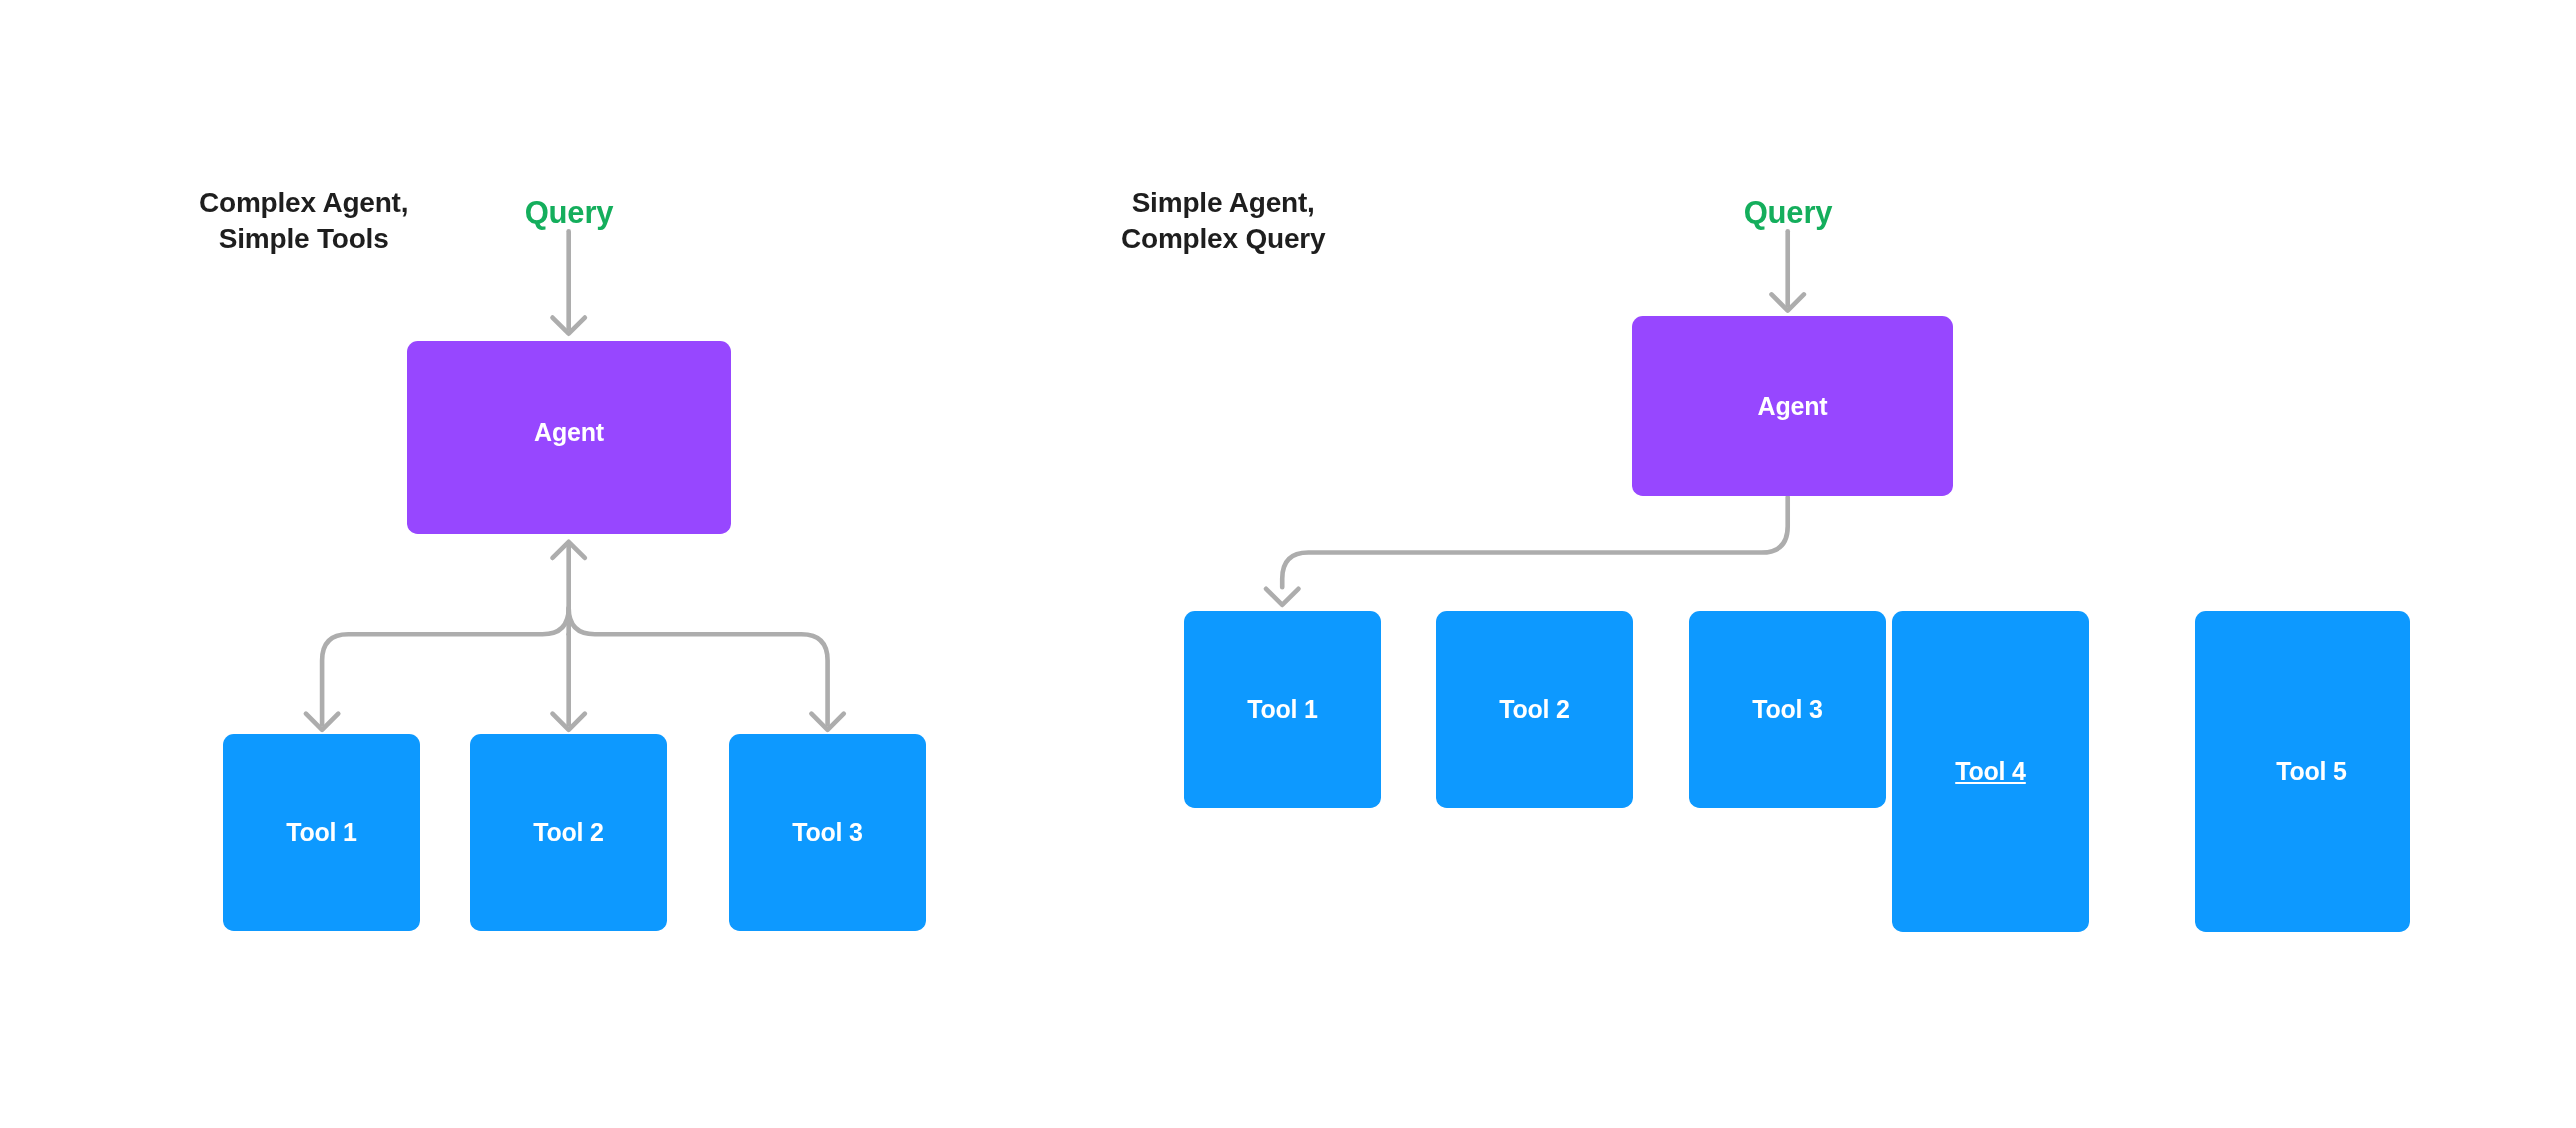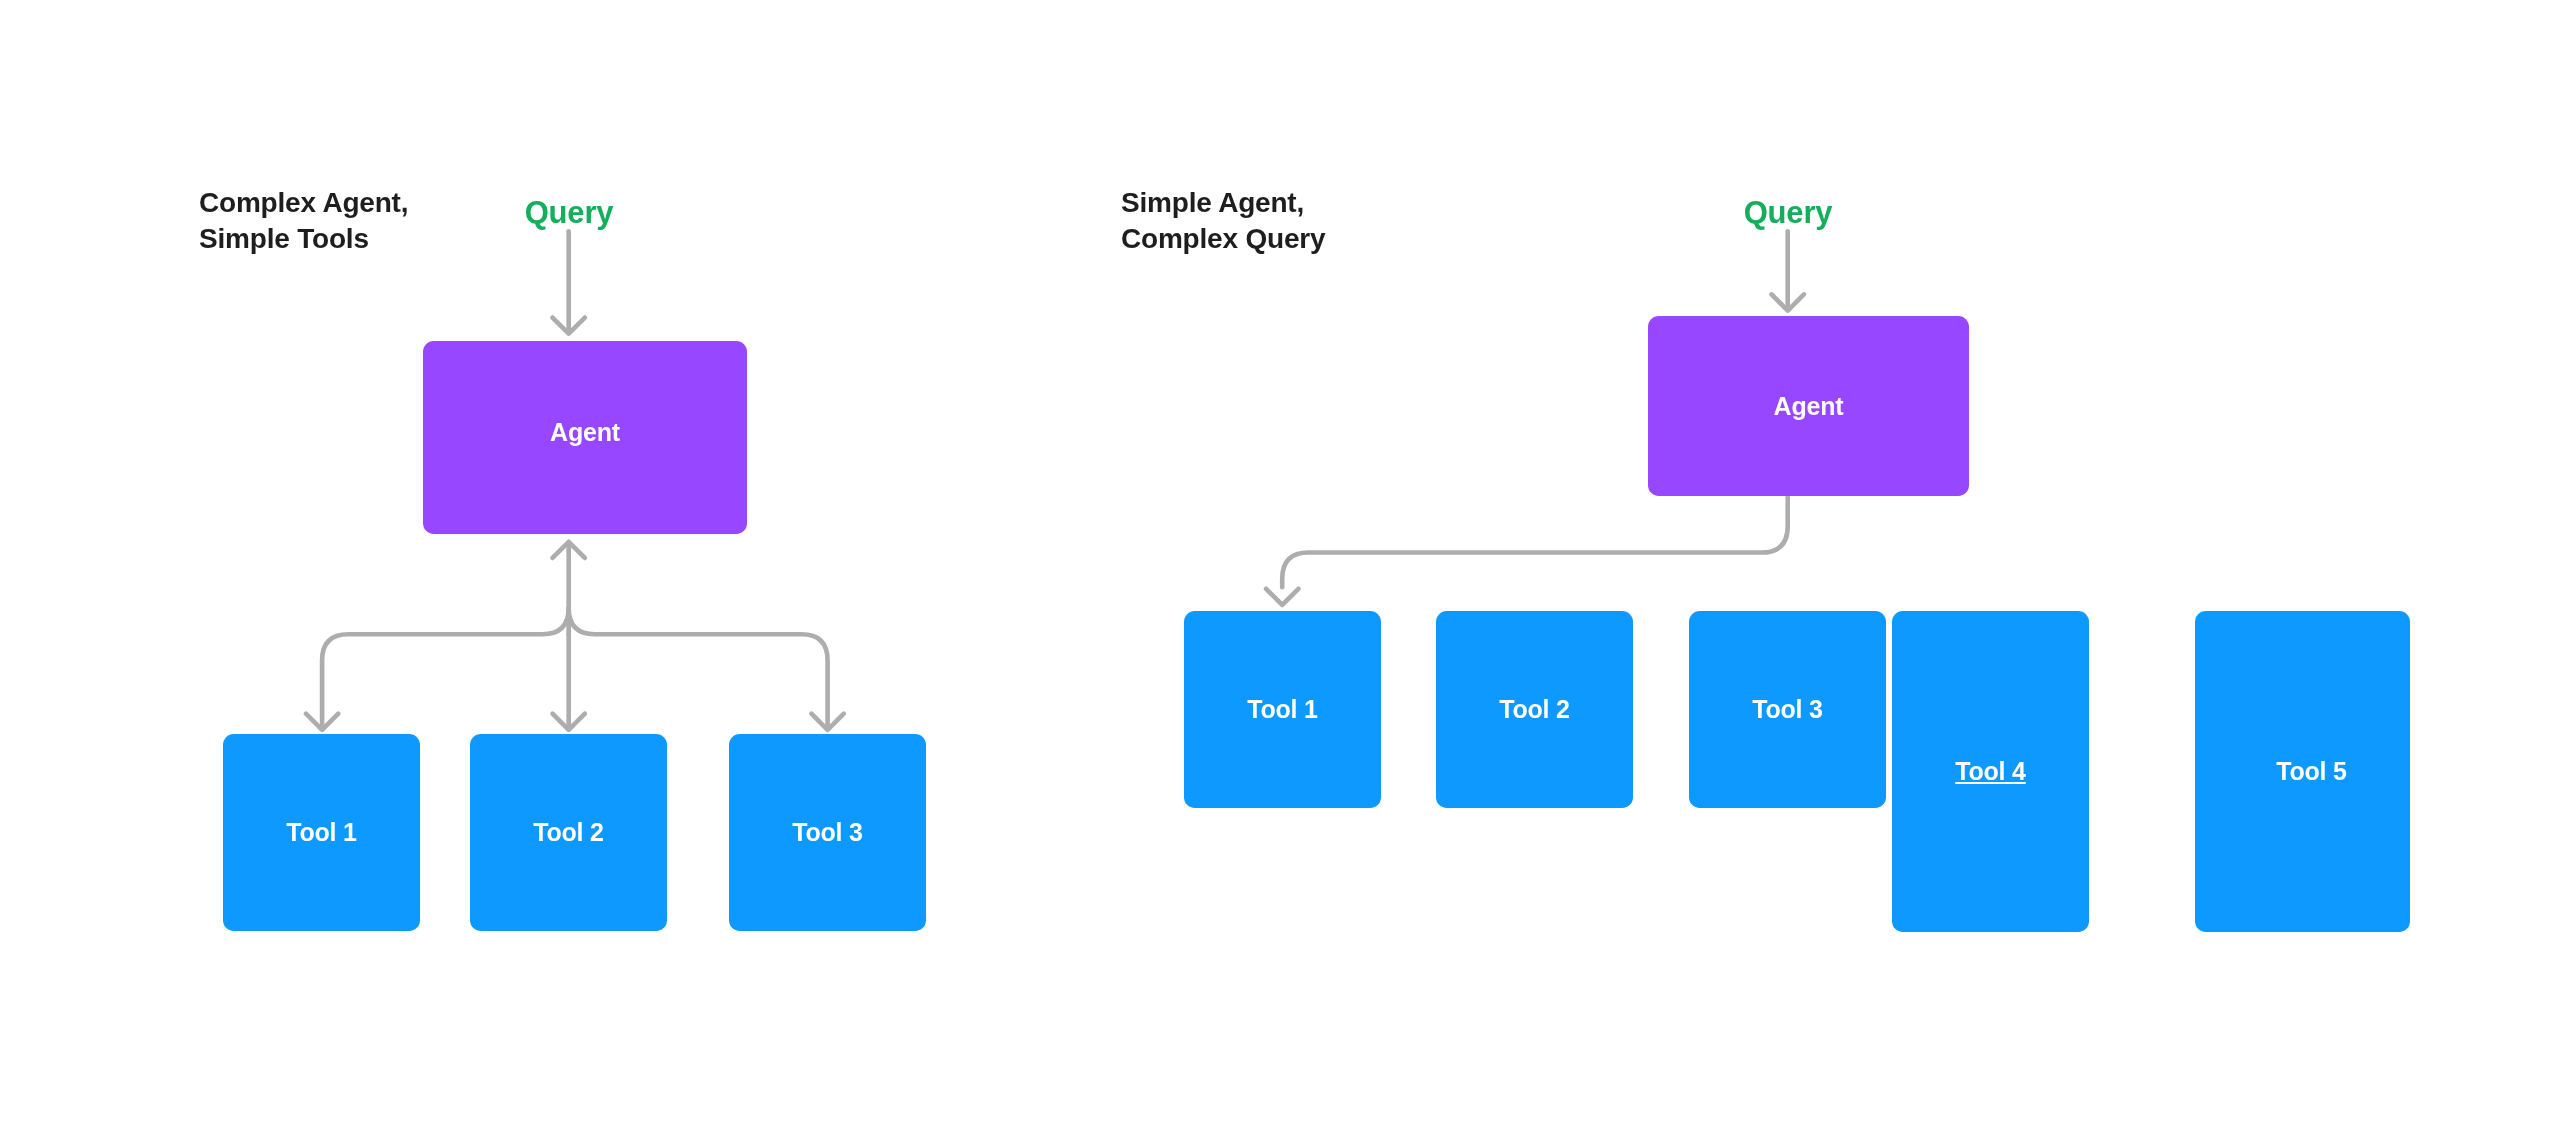--- a/index.html
+++ b/index.html
@@ -7,20 +7,21 @@
     padding: 0;
     background: #ffffff;
   }
   .canvas {
     position: relative;
     width: 2576px;
     height: 975px;
     background: var(--bg, #ffffff);
     font-family: "Liberation Sans", "DejaVu Sans", sans-serif;
     overflow: hidden;
+    text-align: center;
   }
   .connector-layer {
     position: absolute;
     left: 0; top: 0;
     width: 2576px; height: 1129px;
     z-index: 1;
   }
   .arrow {
     fill: none;
     stroke: var(--arrow, #ADADAD);
@@ -53,21 +54,21 @@
     z-index: 2;
     border-radius: 10.8px;
     display: flex;
     align-items: center;
     justify-content: center;
     color: var(--node-label, #FFFFFF);
     font-size: 25px;
     font-weight: 700;
     letter-spacing: -0.2px;
   }
-  .agent-node { background: var(--purple, #9747FF); margin-left: 16px; }
+  .agent-node { background: var(--purple, #9747FF); }
   .tool-node  { background: var(--blue, #0D99FF); }
   .interaction-bar {
     position: absolute;
     left: 0; right: 0; bottom: 0;
     height: 47px;
     background: var(--green, #14AE5C);
     border-radius: 0 0 10.8px 10.8px;
     display: flex;
     align-items: center;
     justify-content: center;

